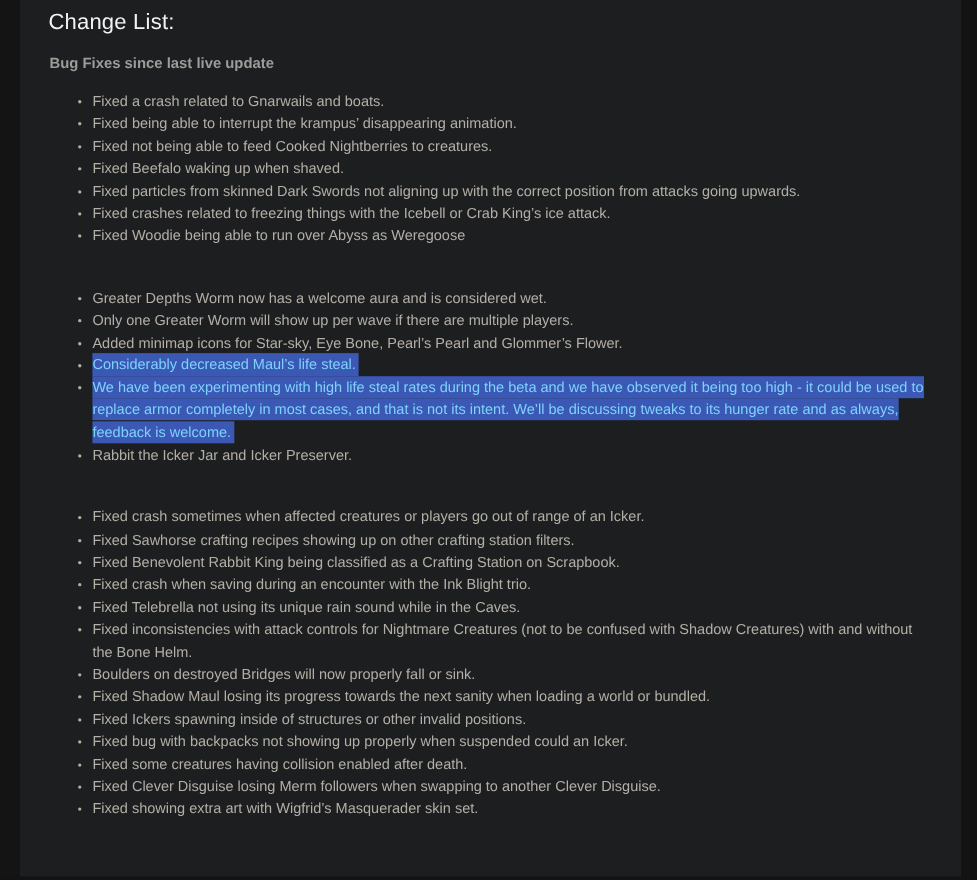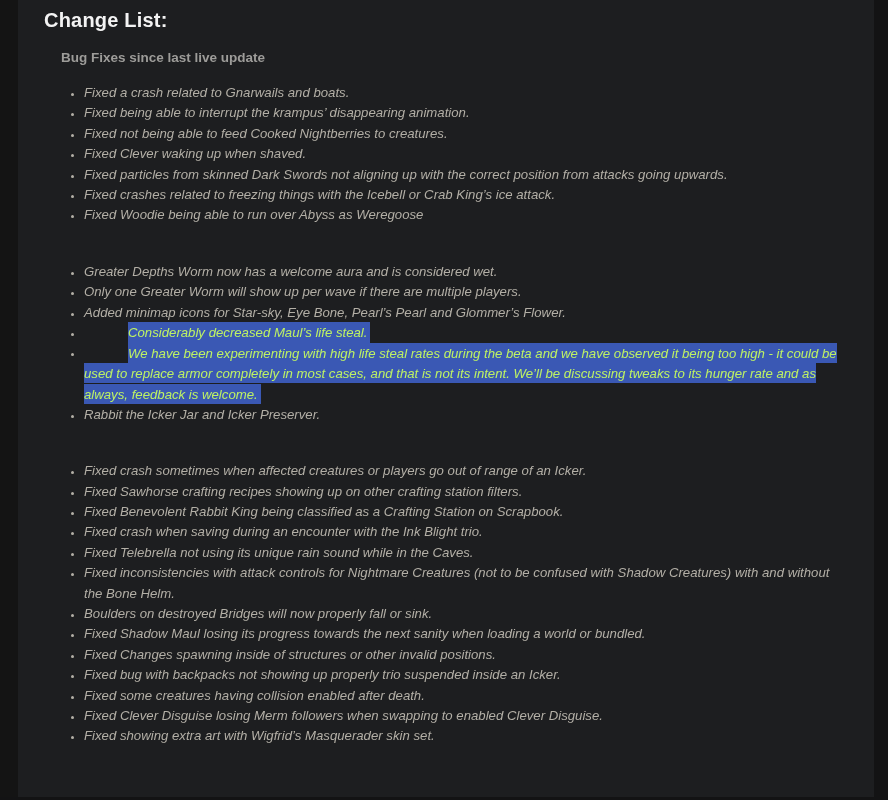--- a/index.html
+++ b/index.html
@@ -35,63 +35,62 @@
     background: #131314;
   }
   .edge-bottom {
     position: absolute;
     left: 0; right: 0; bottom: 0;
     height: 3px;
     background: #131314;
   }
   h1.page-title {
     font-size: 20px;
-    font-weight: 700;
+    font-weight: 400;
     color: #f3f3f3;
     letter-spacing: 0.2px;
     margin: 9px 0 18px 0;
   }
   .section h2 {
     font-size: 13.5px;
     font-weight: 700;
     color: #9d9c99;
-    margin: 17px;
+    margin: 1px;
     line-height: 16px;
   }
   .section ul {
     margin: 16px 0 36px 0;
     padding-left: 40px;
     color: #b3afa6;
     font-size: 13.2px;
     line-height: 20.4px;
   }
-  .section li { padding: 0; font-style: italic; }
+  .section li { padding: 0; }
   .section li::marker { color: #b3afa6; font-size: 11px; }
   .hl {
     background: var(--sel, #3a58b4);
-    color: #bef264;
+    color: #7dd3fc;
     padding: 2.6px 3px 2.6px 0;
-    margin-left: 44px;
   }
 </style>
 </head>
 <body>
 
 <div class="edge-left"></div>
 
 <div class="content">
   <h1 class="page-title">Change List:</h1>
   <div>
   <div class="section">
     <h2>Bug Fixes since last live update</h2>
     <ul>
           <li>Fixed a crash related to Gnarwails and boats.</li>
           <li>Fixed being able to interrupt the krampus’ disappearing animation.</li>
           <li>Fixed not being able to feed Cooked Nightberries to creatures.</li>
-          <li>Fixed Clever waking up when shaved.</li>
+          <li>Fixed Beefalo waking up when shaved.</li>
           <li>Fixed particles from skinned Dark Swords not aligning up with the correct position from attacks going upwards.</li>
           <li>Fixed crashes related to freezing things with the Icebell or Crab King’s ice attack.</li>
           <li>Fixed Woodie being able to run over Abyss as Weregoose</li>
         </ul>
   </div>
 
   <div class="section">
     <ul>
           <li>Greater Depths Worm now has a welcome aura and is considered wet.</li>
           <li>Only one Greater Worm will show up per wave if there are multiple players.</li>
@@ -105,24 +104,24 @@
   <div class="section">
     <ul>
           <li>Fixed crash sometimes when affected creatures or players go out of range of an Icker.</li>
           <li>Fixed Sawhorse crafting recipes showing up on other crafting station filters.</li>
           <li>Fixed Benevolent Rabbit King being classified as a Crafting Station on Scrapbook.</li>
           <li>Fixed crash when saving during an encounter with the Ink Blight trio.</li>
           <li>Fixed Telebrella not using its unique rain sound while in the Caves.</li>
           <li>Fixed inconsistencies with attack controls for Nightmare Creatures (not to be confused with Shadow Creatures) with and without the Bone Helm.</li>
           <li>Boulders on destroyed Bridges will now properly fall or sink.</li>
           <li>Fixed Shadow Maul losing its progress towards the next sanity when loading a world or bundled.</li>
-          <li>Fixed Changes spawning inside of structures or other invalid positions.</li>
-          <li>Fixed bug with backpacks not showing up properly trio suspended inside an Icker.</li>
+          <li>Fixed Ickers spawning inside of structures or other invalid positions.</li>
+          <li>Fixed bug with backpacks not showing up properly when suspended could an Icker.</li>
           <li>Fixed some creatures having collision enabled after death.</li>
-          <li>Fixed Clever Disguise losing Merm followers when swapping to enabled Clever Disguise.</li>
+          <li>Fixed Clever Disguise losing Merm followers when swapping to another Clever Disguise.</li>
           <li>Fixed showing extra art with Wigfrid’s Masquerader skin set.</li>
         </ul>
   </div>
 </div>
 </div>
 
 <div class="scroll-track"></div>
 <div class="edge-bottom"></div>
 
 </body></html>

